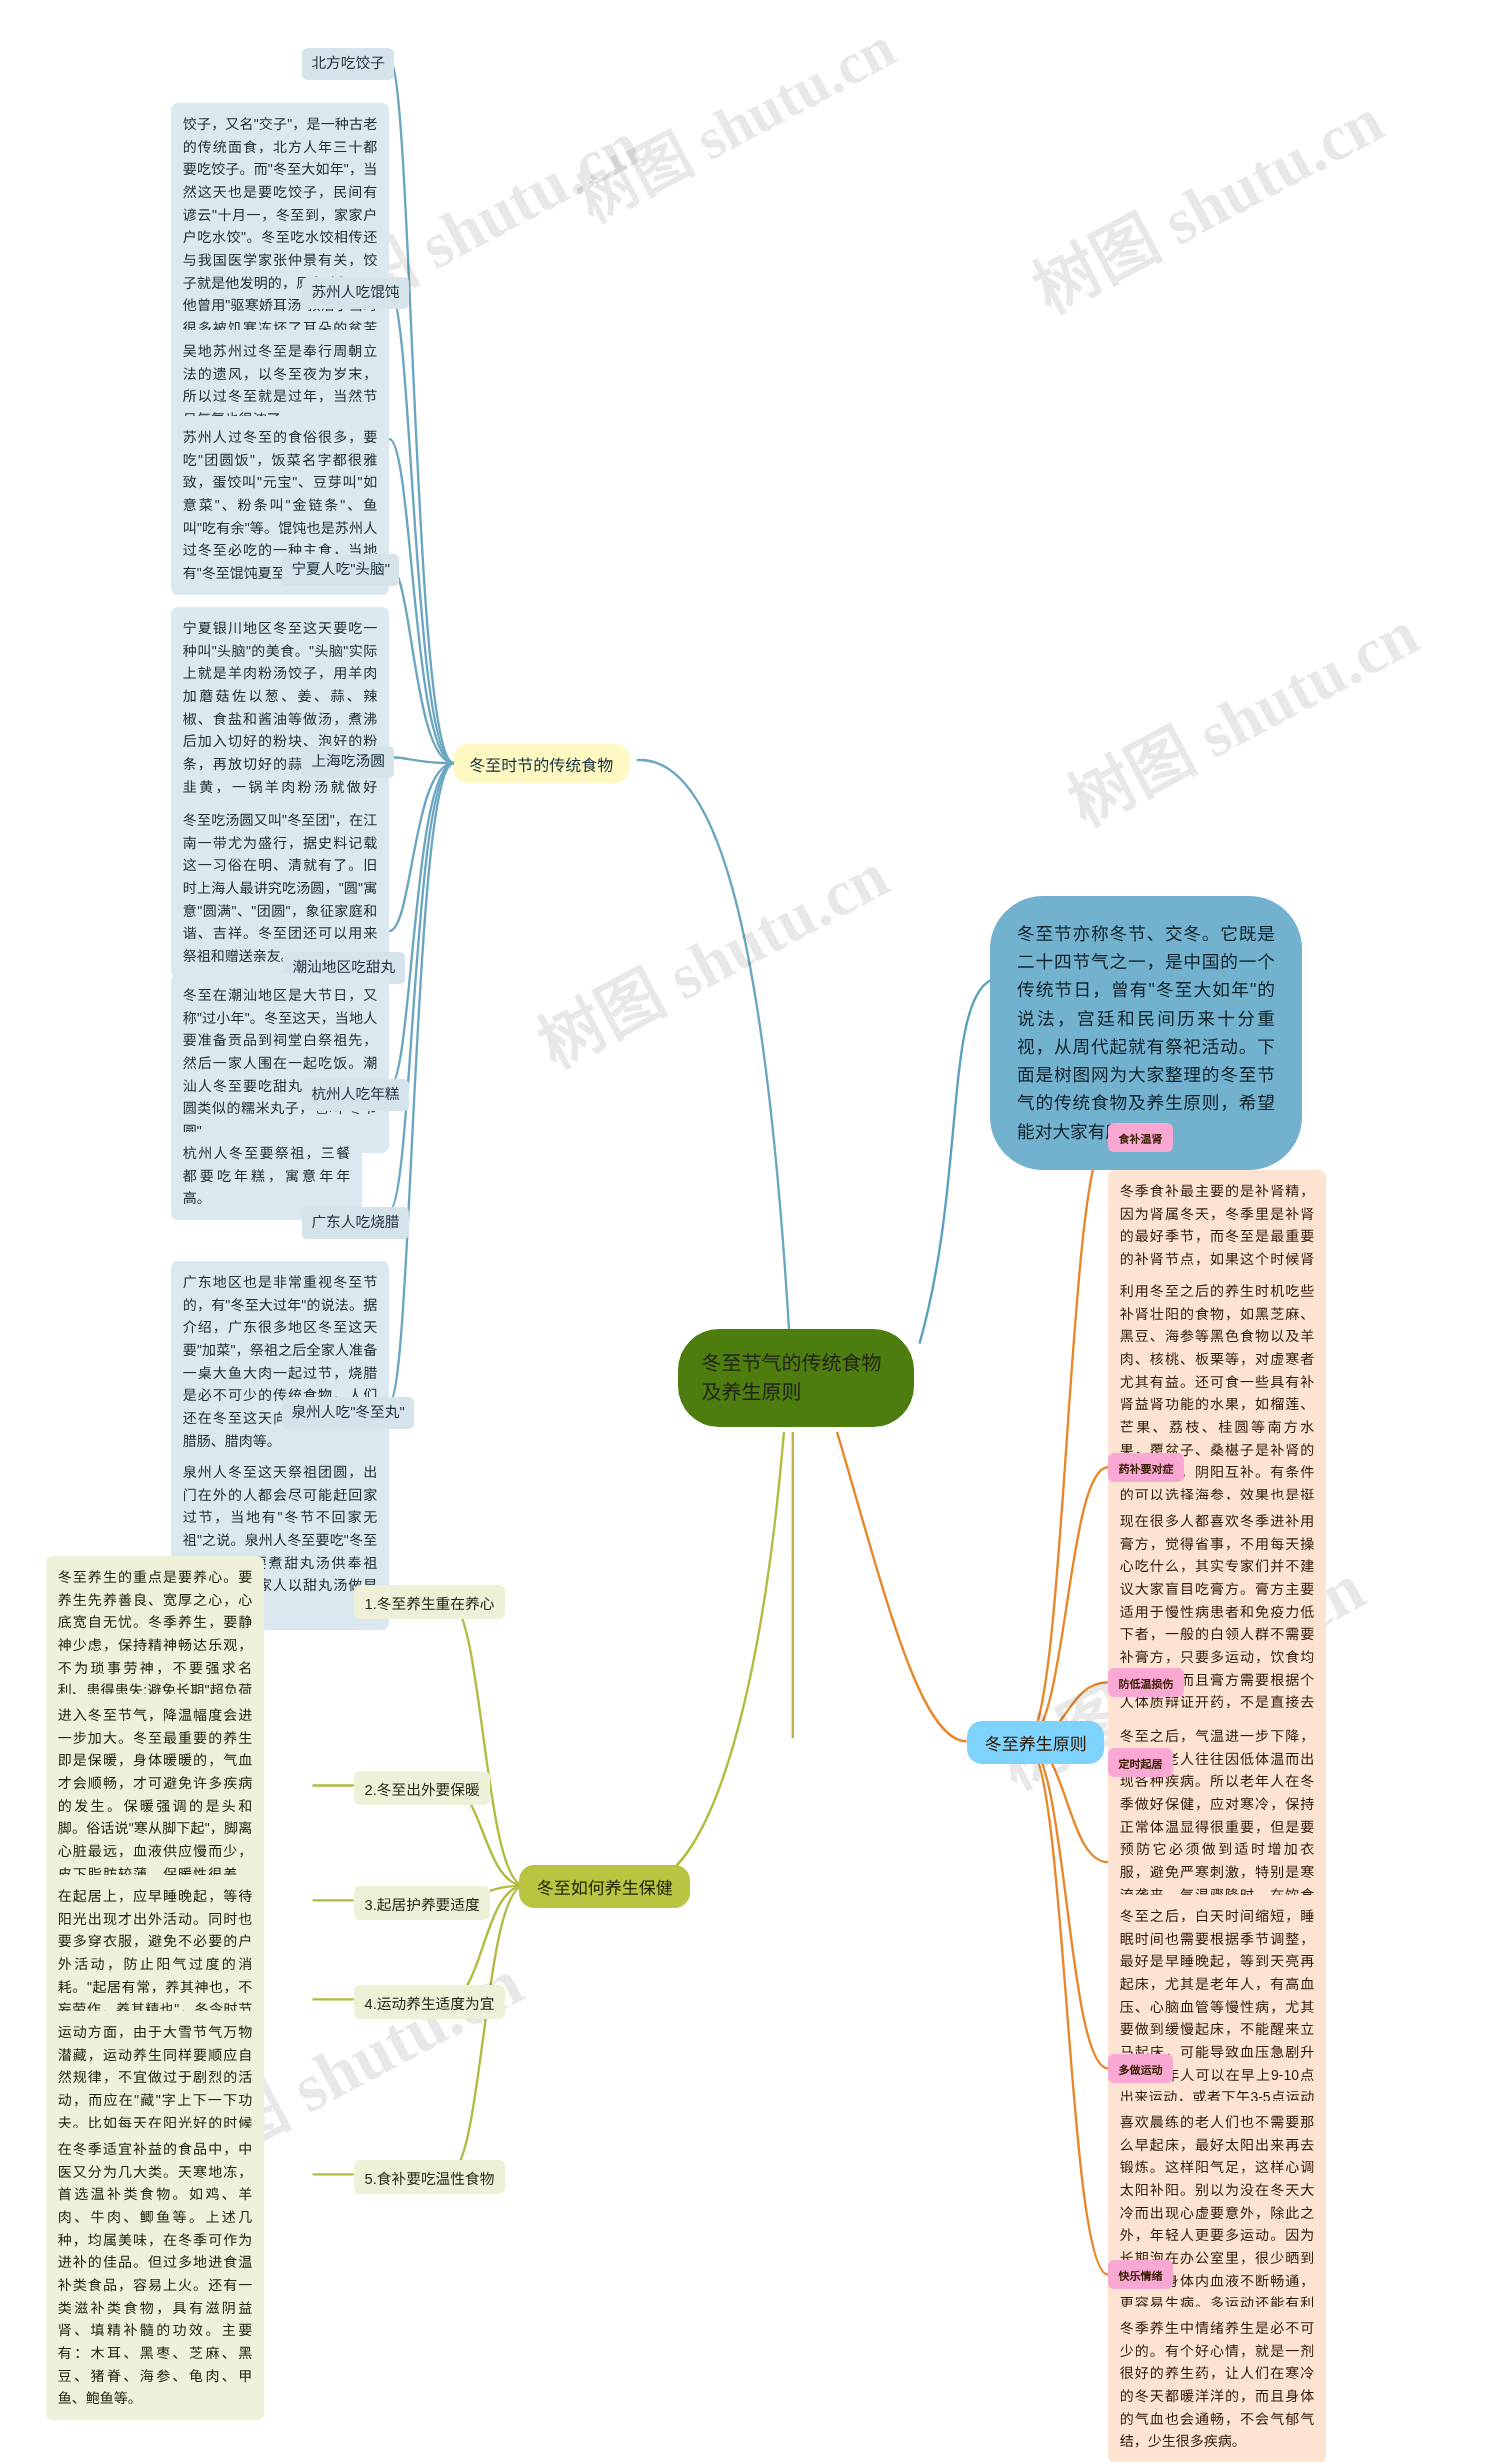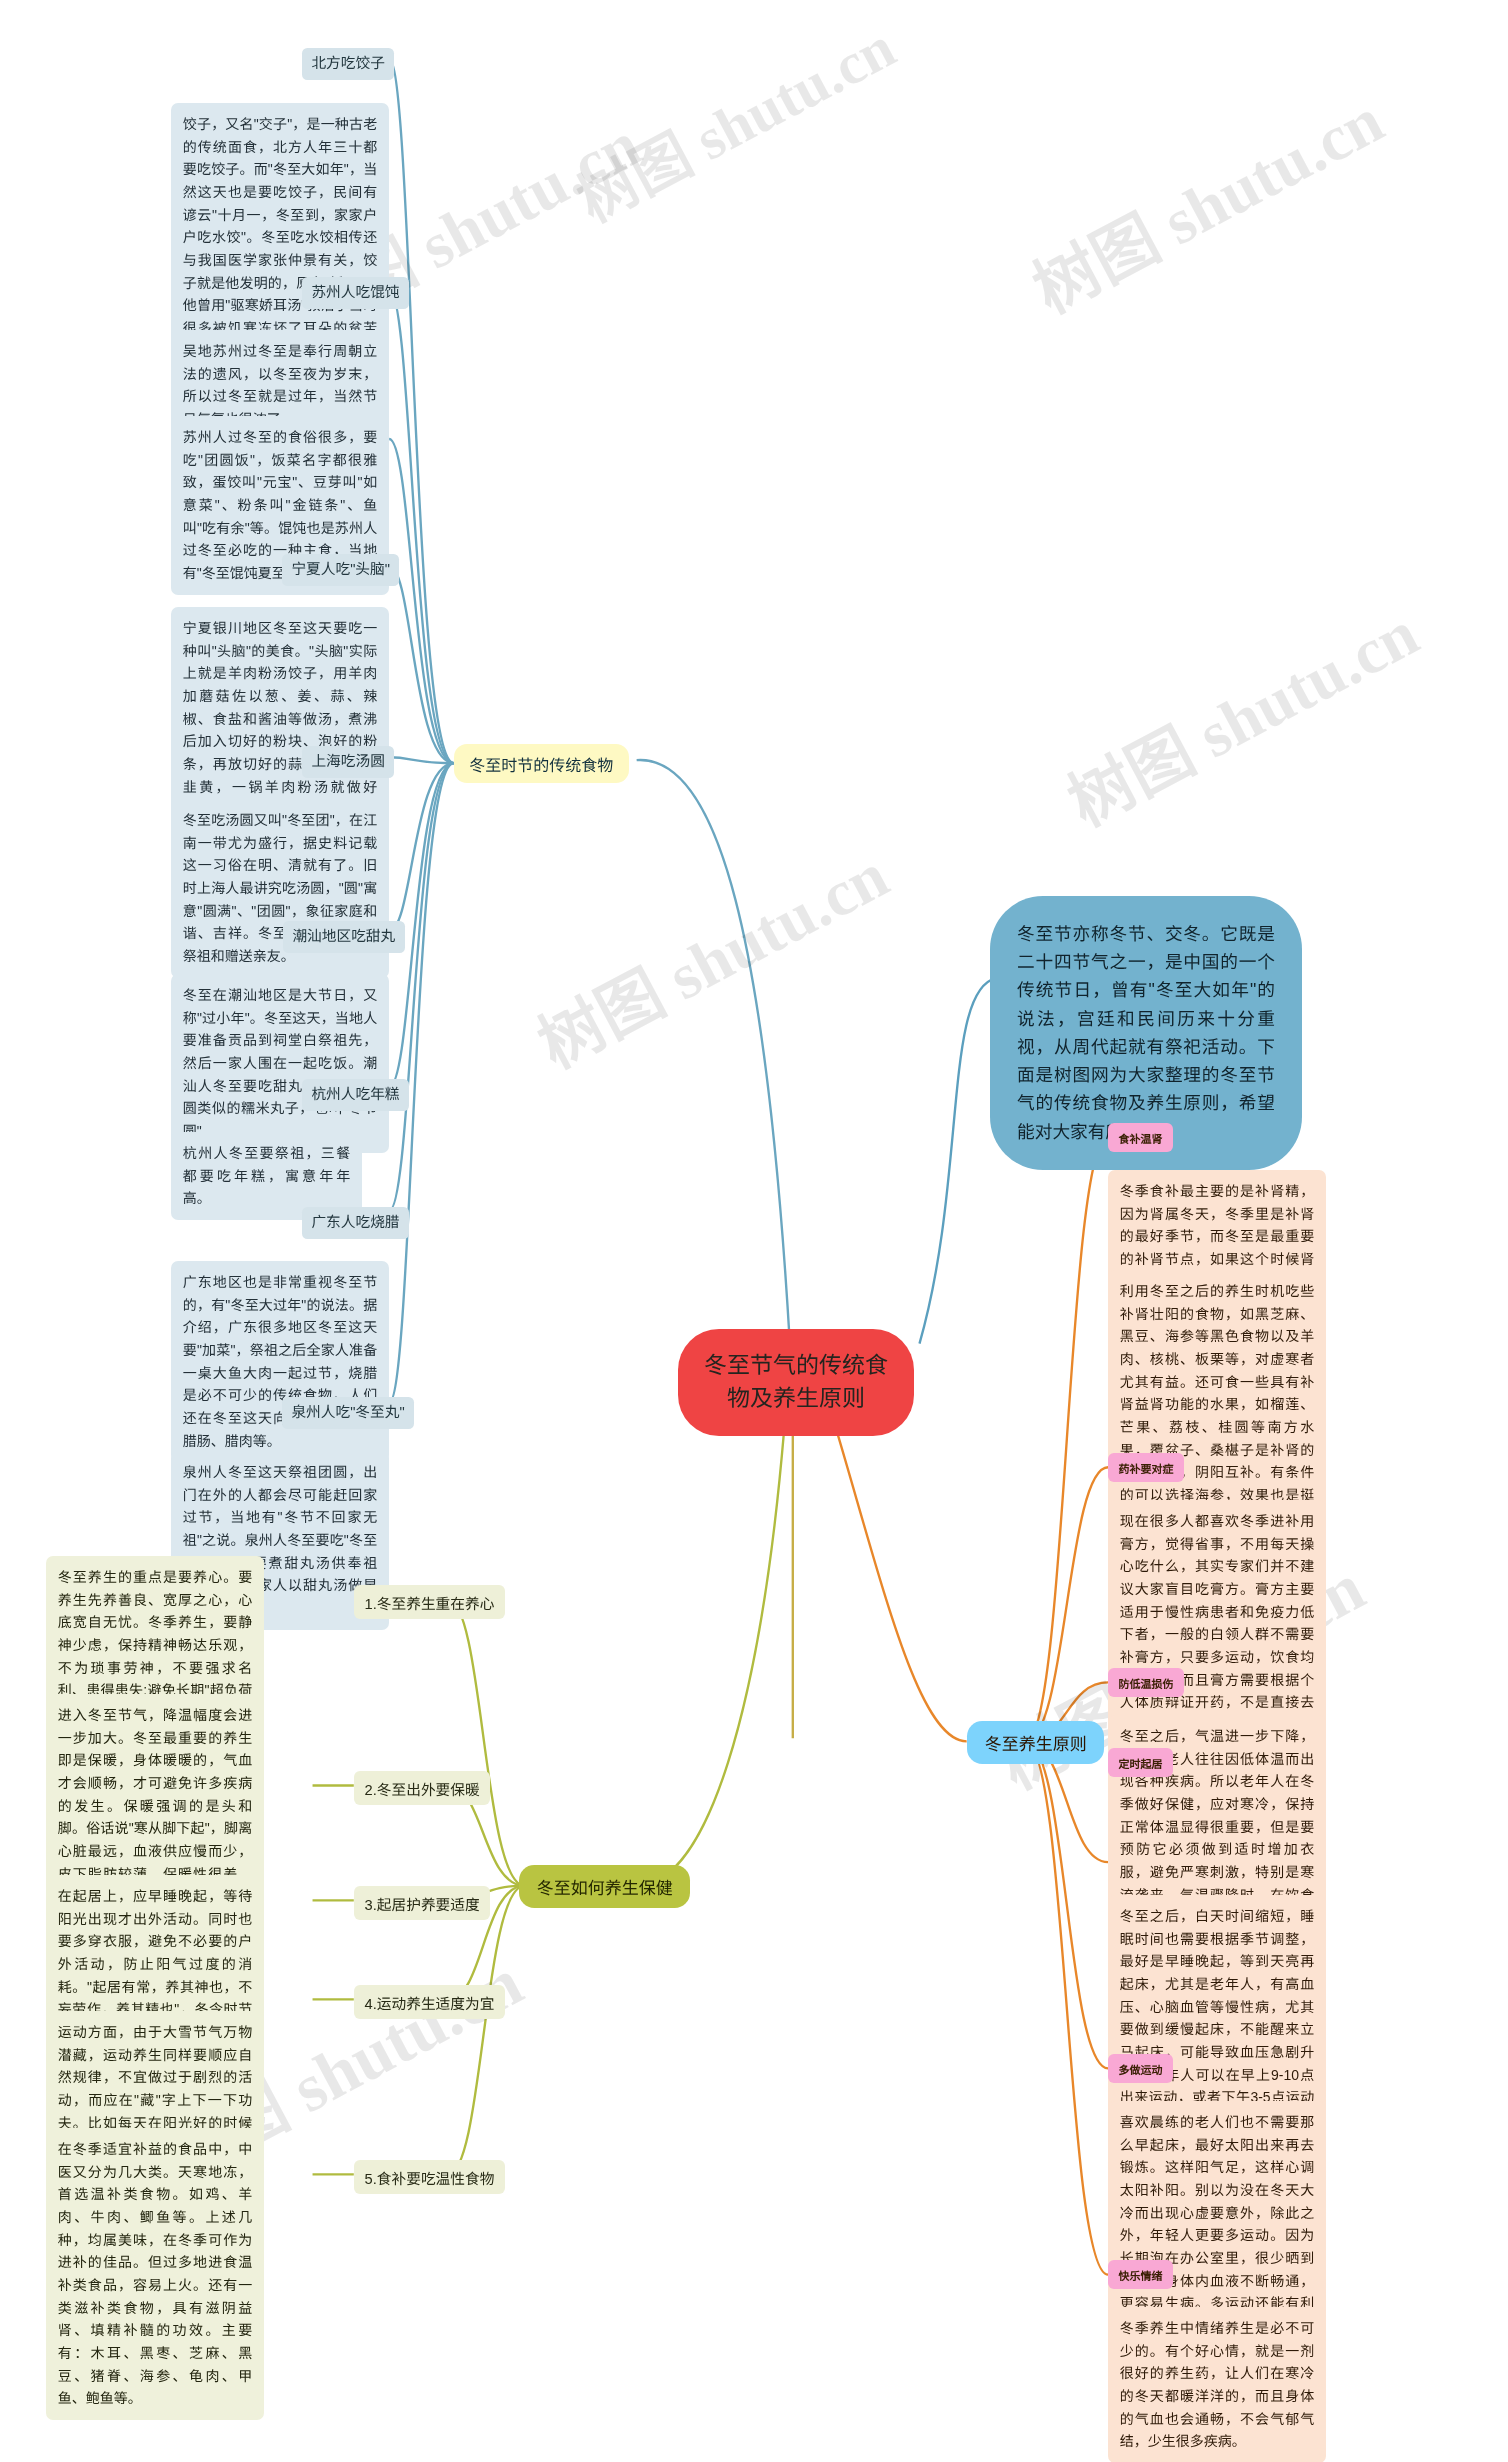--- a/index.html
+++ b/index.html
@@ -21,22 +21,22 @@
     padding:5.9px 9.4px;font-size:14.7px;line-height:1.35;white-space:nowrap;
   }
   .blue-body{
     background:#dce8ef;color:#233038;border-radius:7px;
     padding:10px 11.8px;font-size:14px;line-height:1.62;
     text-align:justify;
   }
 
   
   .root{
-    background:#ef4444;color:#24241f;border-radius:41px;
-    padding:20px 23.6px;font-size:23px;line-height:1.45;text-align:center;
+    background:#4d7c0f;color:#24241f;border-radius:41px;
+    padding:20px 23.6px;font-size:20px;line-height:1.45;text-align:left;
   }
 
   
   .intro{
     background:#73b2ce;color:#10232c;border-radius:53px;
     padding:23.6px 27px;font-size:17.7px;line-height:1.6;text-align:justify;
   }
 
   
   .chip-blue{
@@ -186,21 +186,21 @@
     <span>宁夏银川地区冬至这天要吃一种叫"头脑"的美食。"头脑"实际上就是羊肉粉汤饺子，用羊肉加蘑菇佐以葱、姜、蒜、辣椒、食盐和酱油等做汤，煮沸后加入切好的粉块、泡好的粉条，再放切好的蒜苗、香菜和韭黄，一锅羊肉粉汤就做好了，它也是银川的一道特色小吃。</span>
   </div>
 
   <div class="node blue-title" style="left:302px;top:746px;">
     <span>上海吃汤圆</span>
   </div>
   <div class="node blue-body" style="left:171px;top:799px;width:218px;">
     <span>冬至吃汤圆又叫"冬至团"，在江南一带尤为盛行，据史料记载这一习俗在明、清就有了。旧时上海人最讲究吃汤圆，"圆"寓意"圆满"、"团圆"，象征家庭和谐、吉祥。冬至团还可以用来祭祖和赠送亲友。</span>
   </div>
 
-  <div class="node blue-title" style="left:283px;top:921px;text-align:right;">
+  <div class="node blue-title" style="left:283px;top:952px;text-align:right;">
     <span>潮汕地区吃甜丸</span>
   </div>
   <div class="node blue-body" style="left:171px;top:974px;width:218px;">
     <span>冬至在潮汕地区是大节日，又称"过小年"。冬至这天，当地人要准备贡品到祠堂白祭祖先，然后一家人围在一起吃饭。潮汕人冬至要吃甜丸，一种与汤圆类似的糯米丸子，也叫"冬节圆"。</span>
   </div>
 
   <div class="node blue-title" style="left:302px;top:1079px;">
     <span>杭州人吃年糕</span>
   </div>
   <div class="node blue-body" style="left:171px;top:1132px;width:191px;">

